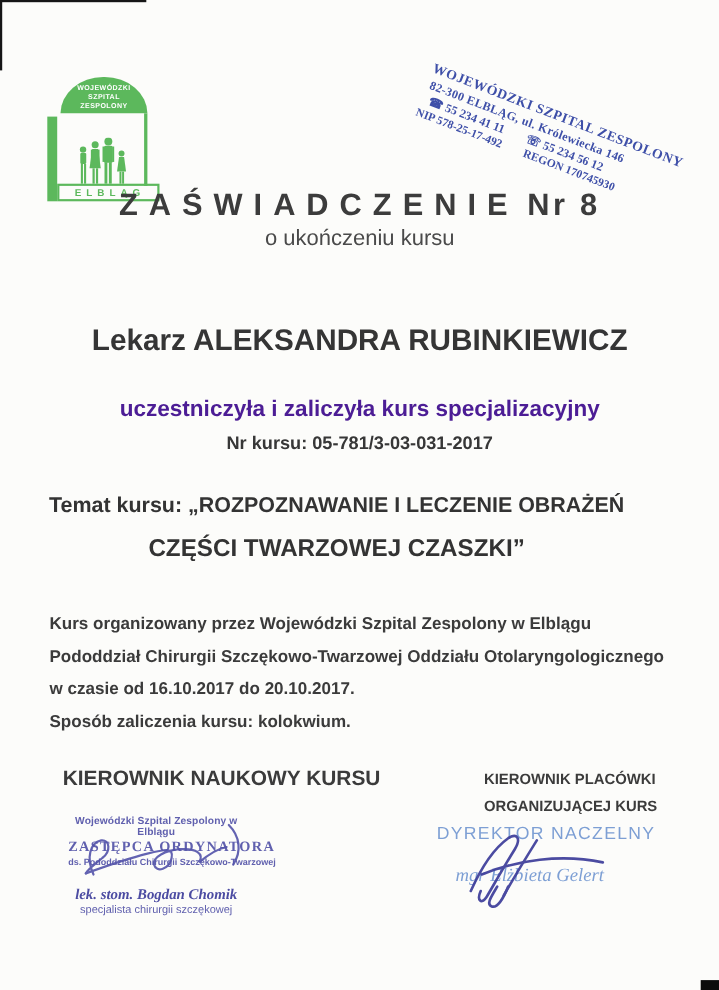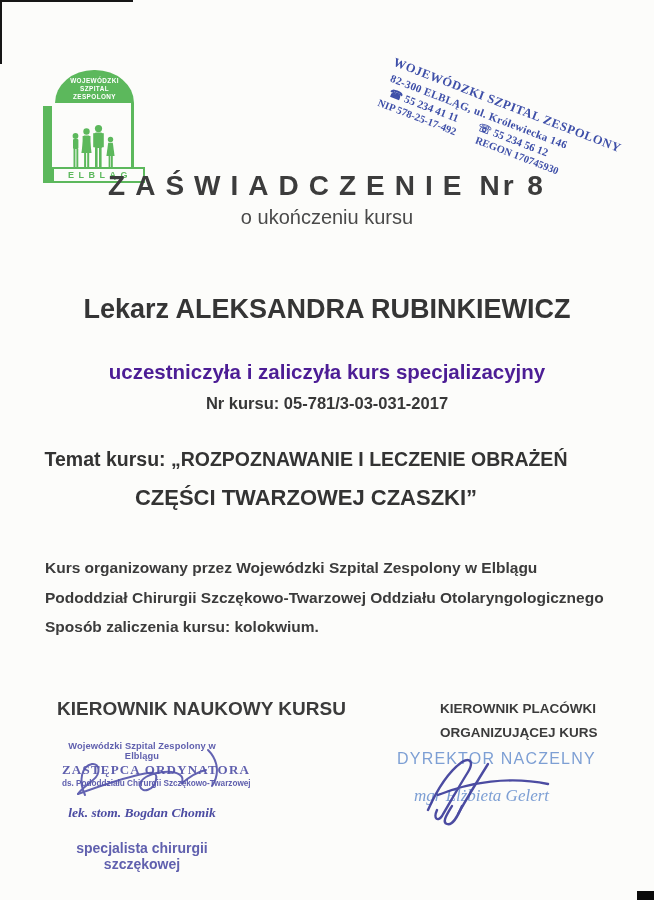--- a/index.html
+++ b/index.html
@@ -60,21 +60,21 @@
   .sig-head-left{left:57px; top:698px; font-size:19px; font-weight:700; color:#3b3b3b;}
   .sig-head-right{left:400px; top:697px; font-size:13.5px; font-weight:700; color:#3b3b3b; line-height:23.5px;margin-left:40px;}
 
   
   .stamp-left{left:62px; top:741px; width:160px; text-align:center; color:#6060ae;}
   .stamp-left .s1{font-size:9.3px; font-weight:700; letter-spacing:.1px;}
   .stamp-left .s2{font-size:13px; font-weight:700; letter-spacing:1.2px; margin-top:1px; font-family:"Liberation Serif",serif; white-space:nowrap;}
   .stamp-left .s3{font-size:8.2px; font-weight:700; margin-top:1px; white-space:nowrap;}
   .stamp-left .name{font-size:13.5px; font-weight:700; font-style:italic;
     font-family:"Liberation Serif", serif; margin-top:17px; color:#4c4ca2; white-space:nowrap;}
-  .stamp-left .spec{font-size:14px; font-weight:700; margin-top:19px;}
+  .stamp-left .spec{font-size:10px; font-weight:400; margin-top:1px;}
 
   
   .dir-role{left:397px; top:750px; font-size:16px; font-weight:400;
     letter-spacing:1.2px; color:#7d9fd4;}
   .dir-name{left:414px; top:786px; font-size:17px; font-style:italic;
     font-family:"Liberation Serif", serif; color:#7d9fd4;}
 
   .sig-svg{left:0; top:0; pointer-events:none;}
 </style>
 </head>
@@ -149,20 +149,21 @@
   <div class="abs ctr subtitle">o ukończeniu kursu</div>
   <div class="abs ctr recipient">Lekarz ALEKSANDRA RUBINKIEWICZ</div>
   <div class="abs ctr statement">uczestniczyła i zaliczyła kurs specjalizacyjny</div>
   <div class="abs ctr course-no">Nr kursu: 05-781/3-03-031-2017</div>
   <div class="abs topic topic1">Temat kursu: „ROZPOZNAWANIE I LECZENIE OBRAŻEŃ</div>
   <div class="abs topic topic2">CZĘŚCI TWARZOWEJ CZASZKI”</div>
 
   <div class="abs body-par">
     <div>Kurs organizowany przez Wojewódzki Szpital Zespolony w Elblągu</div>
     <div>Pododdział Chirurgii Szczękowo-Twarzowej Oddziału Otolaryngologicznego</div>
+    <div>w czasie od 16.10.2017 do 20.10.2017.</div>
     <div>Sposób zaliczenia kursu: kolokwium.</div>
   </div>
 
   <div class="abs sig-head-left">KIEROWNIK NAUKOWY KURSU</div>
   <div class="abs sig-head-right">
     <div>KIEROWNIK PLACÓWKI</div>
     <div>ORGANIZUJĄCEJ KURS</div>
   </div>
 
   <div class="abs stamp-left">

